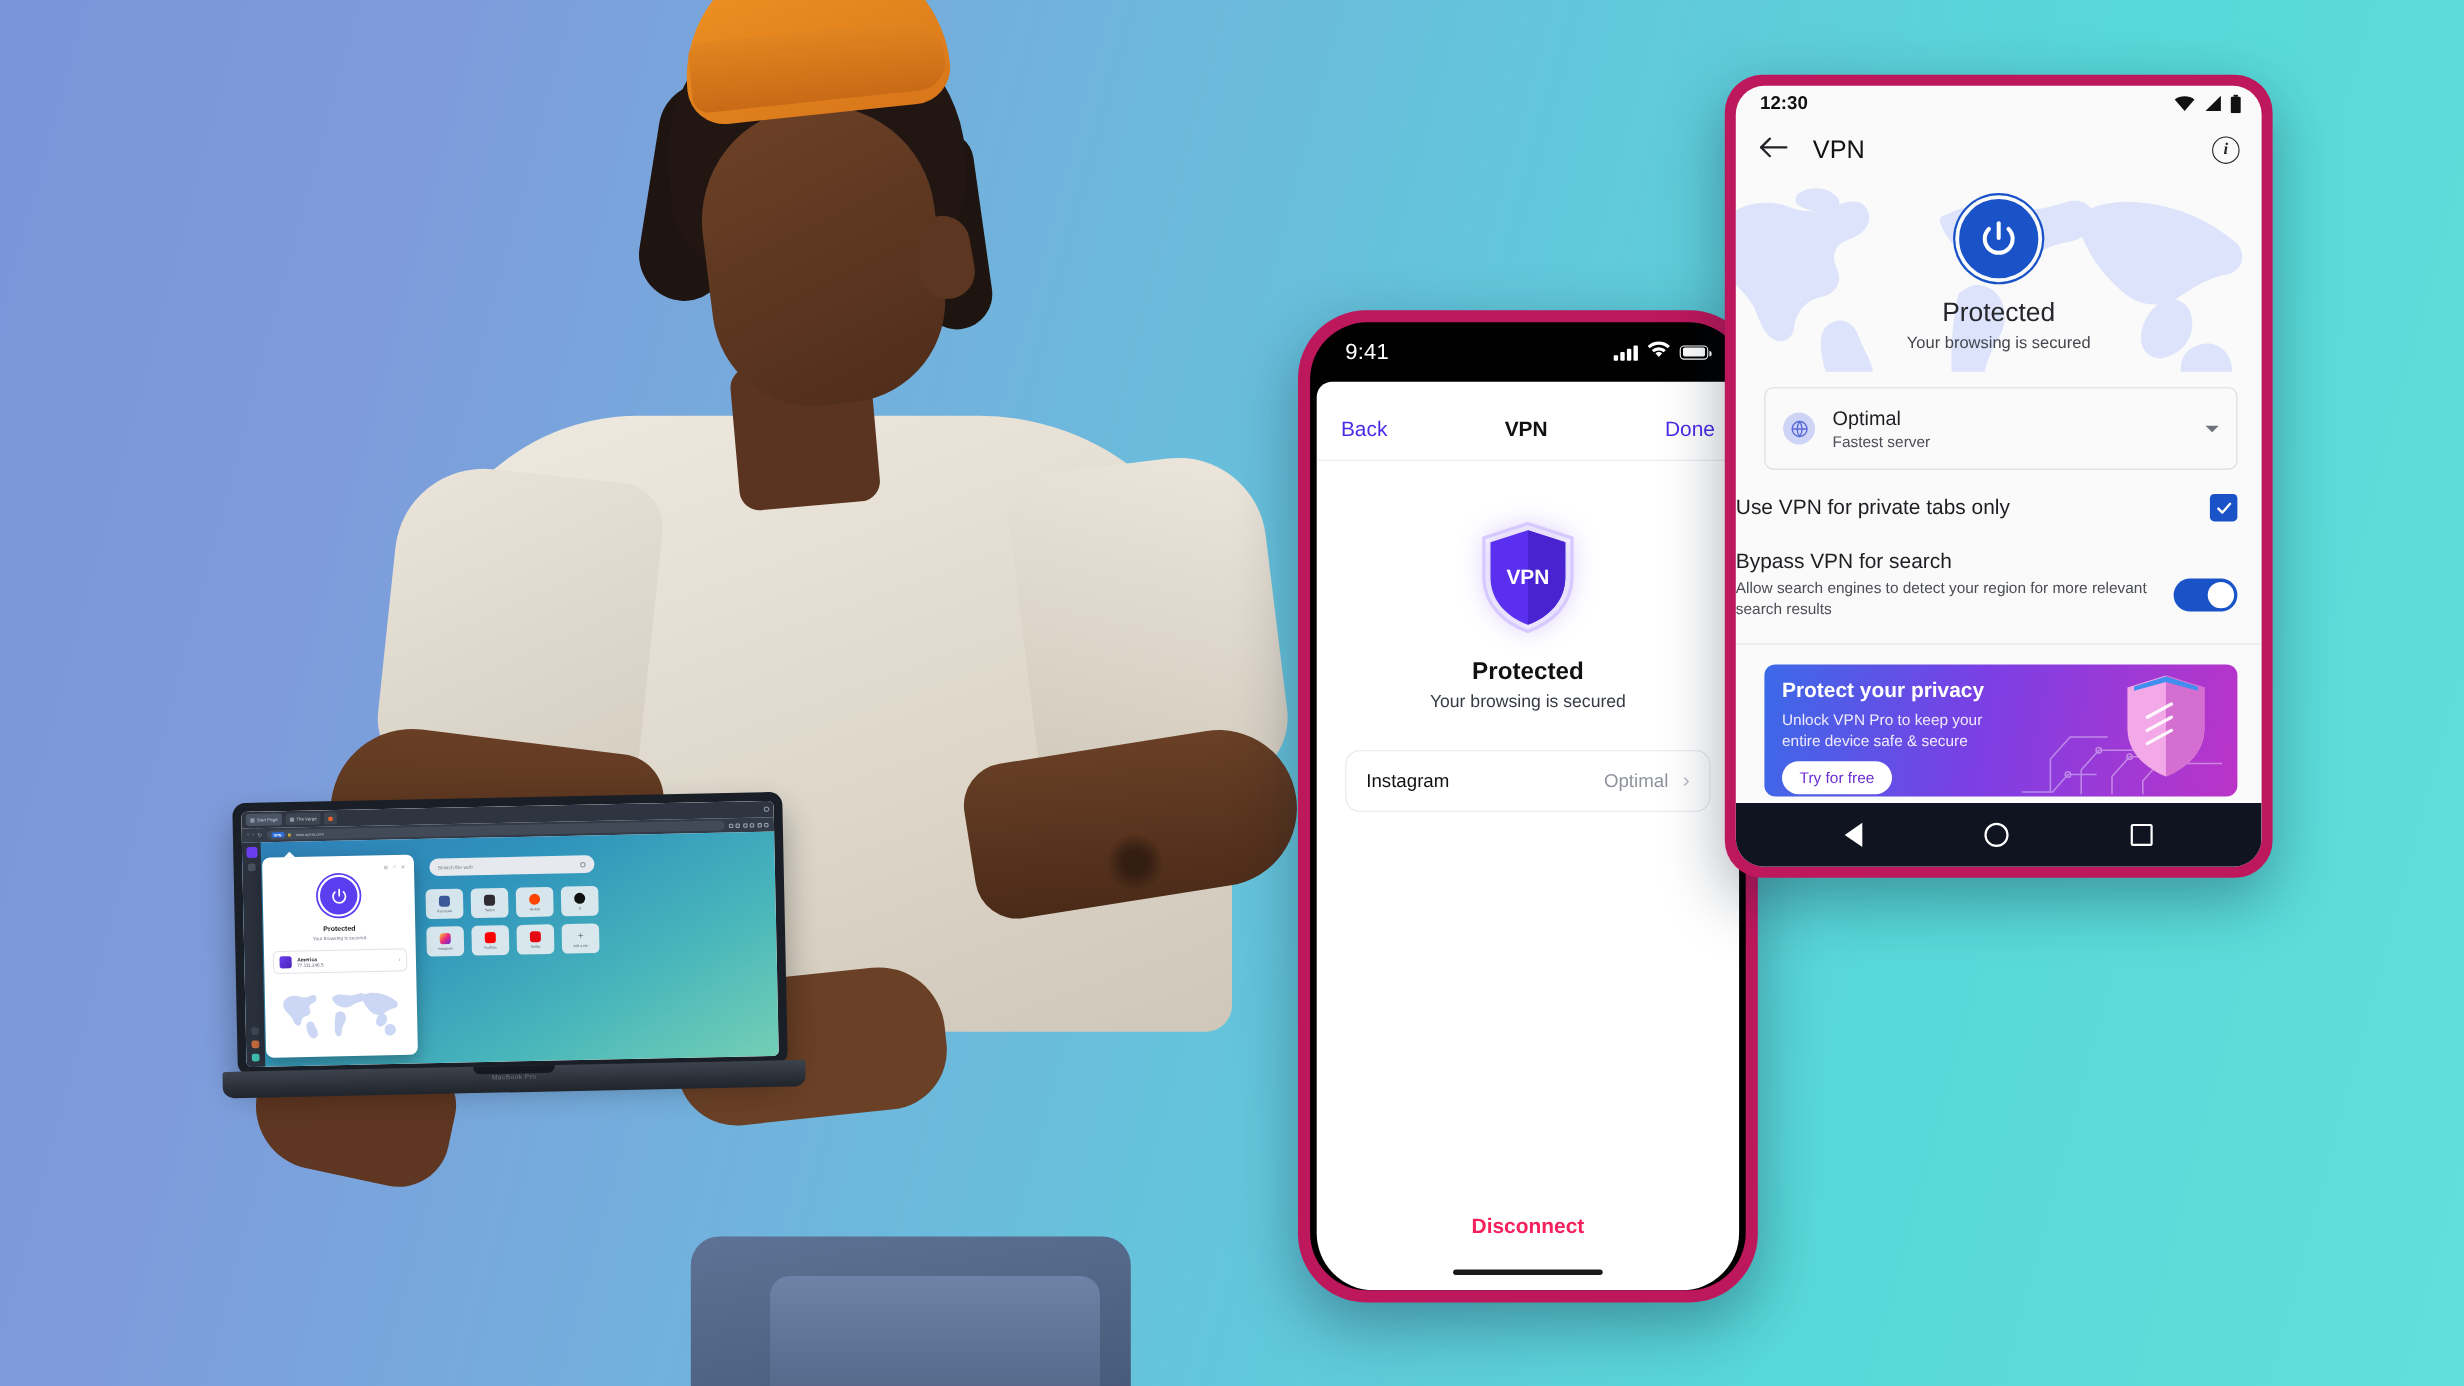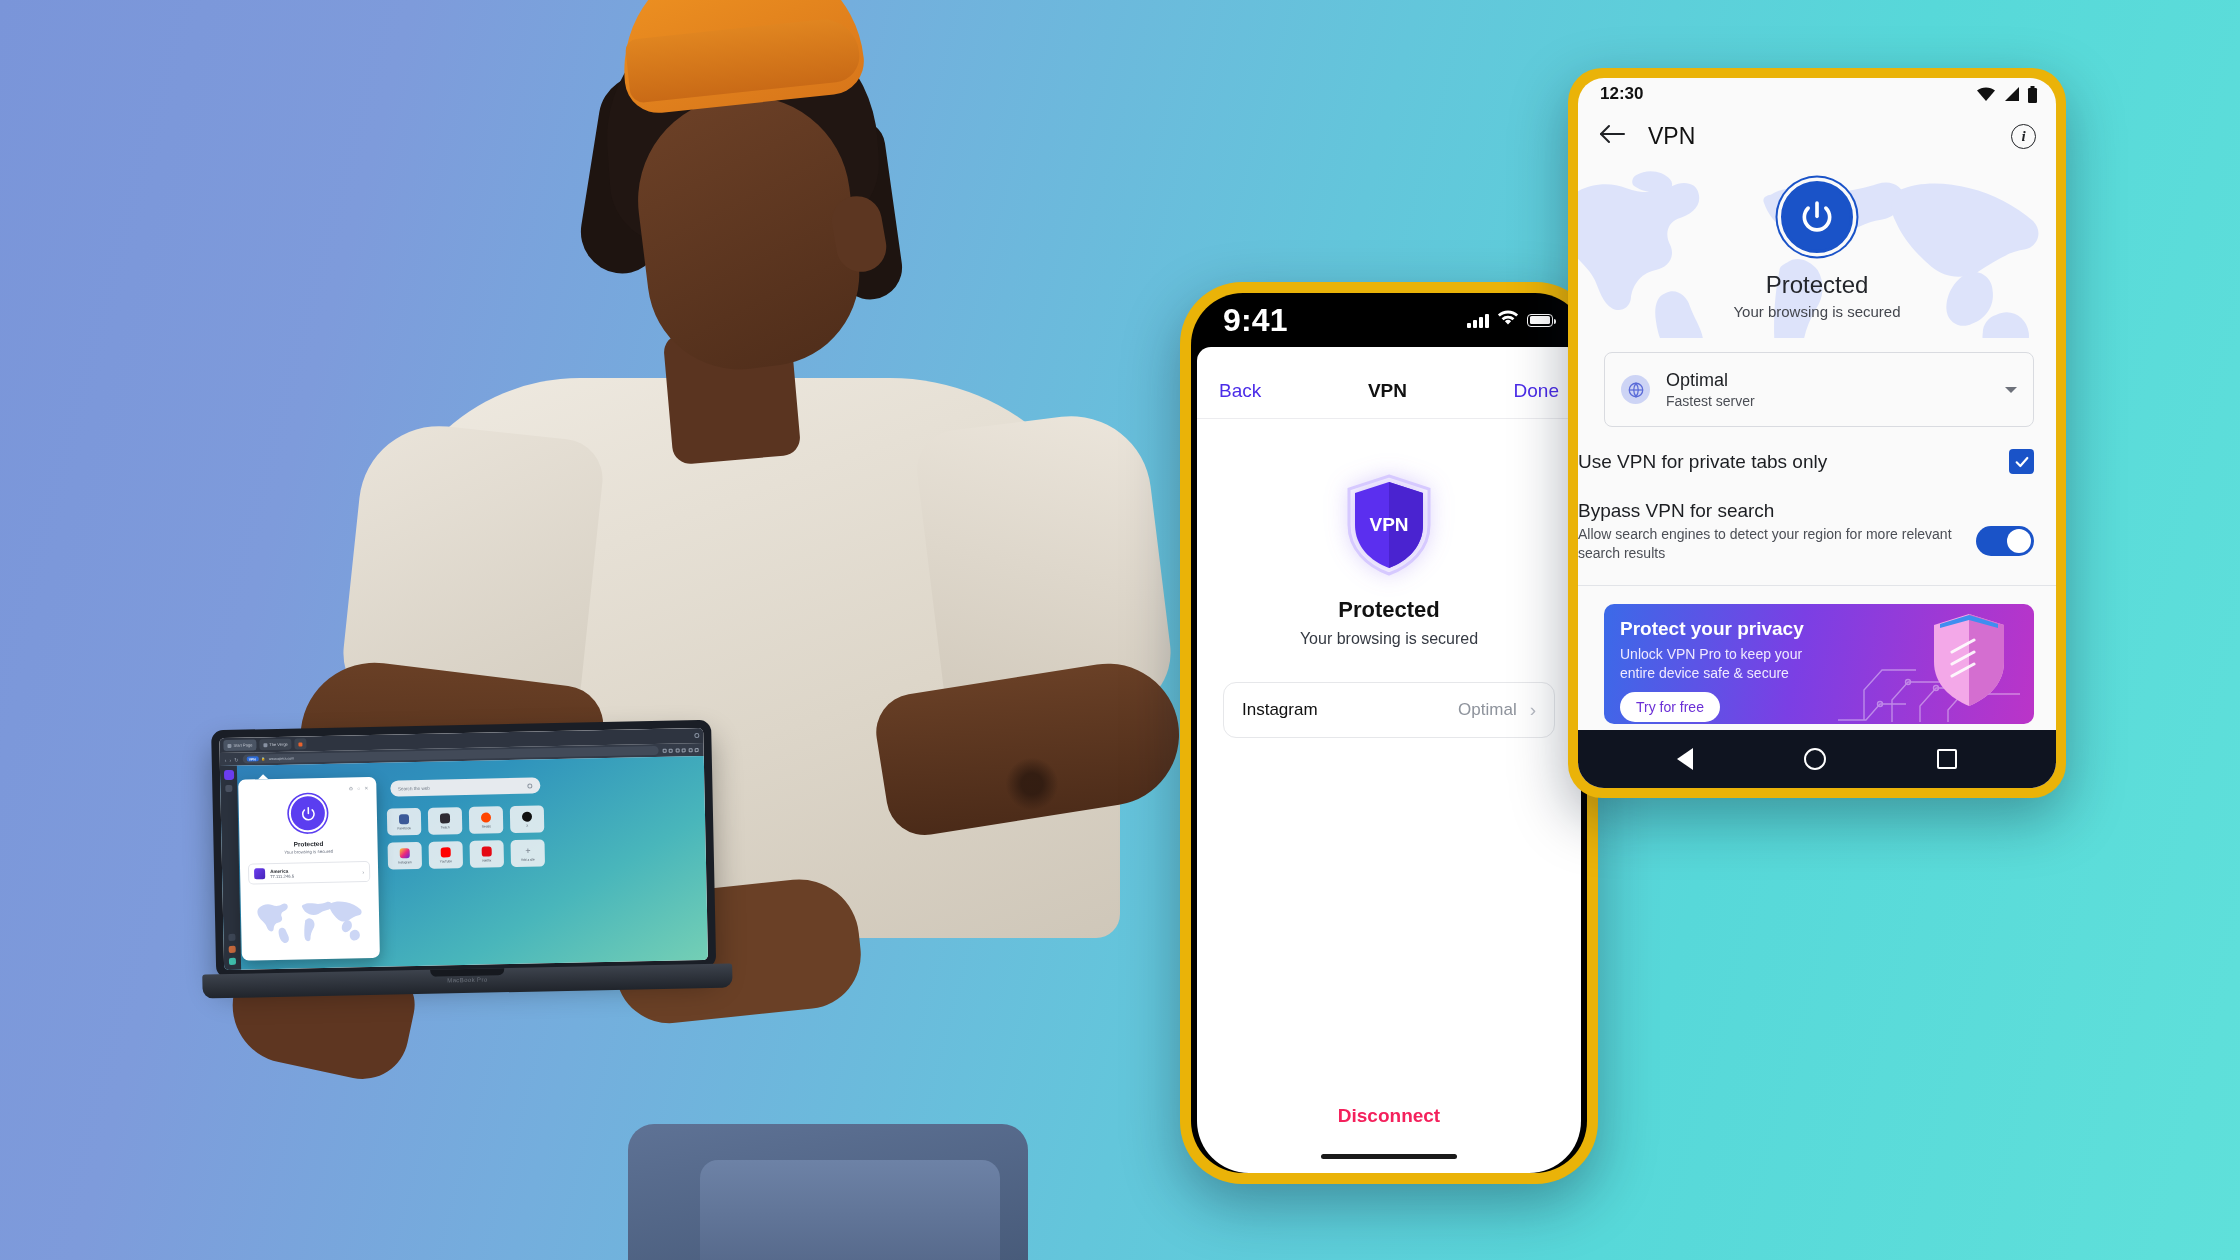--- a/index.html
+++ b/index.html
@@ -76,27 +76,27 @@
   .vp-row{margin-top:8px;border:.7px solid #e3e5ea;border-radius:5px;padding:4px 5px;display:flex;align-items:center;gap:5px;}
   .vp-flag{width:11px;height:11px;border-radius:2.5px;background:linear-gradient(135deg,#6b3df0,#4524b8);}
   .vp-rt{flex:1;}
   .vp-rt b{display:block;font-size:4.6px;color:#1a1d23;}
   .vp-rt span{display:block;font-size:4.2px;color:#5b6270;}
   .vp-chev{color:#9aa0aa;font-size:6px;}
   .vp-map{margin-top:8px;height:58px;position:relative;}
   .vp-map svg{width:100%;height:100%;}
 
   
-  .bezel{position:absolute;background:#eab308;box-shadow:0 20px 56px rgba(10,20,40,.34);}
+  .bezel{position:absolute;background:#be185d;box-shadow:0 20px 56px rgba(10,20,40,.34);}
 
   
   .iphone{left:1180px;top:282px;width:418px;height:902px;border-radius:62px;padding:11px;}
   .iph-scr{width:100%;height:100%;border-radius:52px;background:#000;overflow:hidden;position:relative;display:flex;flex-direction:column;}
   .iph-status{height:54px;flex:0 0 auto;display:flex;align-items:center;justify-content:space-between;padding:0 34px 0 32px;color:#fff;}
-  .iph-time{font-size:32px;font-weight:700;letter-spacing:.2px;}
+  .iph-time{font-size:20px;font-weight:400;letter-spacing:.2px;}
   .iph-sicons{display:flex;align-items:center;gap:8px;}
   .bars{display:flex;align-items:flex-end;gap:2.4px;height:15px;}
   .bars i{width:3.6px;background:#fff;border-radius:1px;display:block;}
   .bars i:nth-child(1){height:5px;} .bars i:nth-child(2){height:8px;}
   .bars i:nth-child(3){height:11px;} .bars i:nth-child(4){height:14px;}
   .batt{width:26px;height:13px;border:1.8px solid #fff;border-radius:4px;position:relative;}
   .batt:before{content:"";position:absolute;inset:1.6px;background:#fff;border-radius:1.6px;}
   .batt:after{content:"";position:absolute;right:-4px;top:4px;width:2.2px;height:5px;background:#fff;border-radius:0 2px 2px 0;}
   .iph-sheet{flex:1;margin:0 6px;background:#fff;border-radius:14px 14px 52px 52px;display:flex;flex-direction:column;overflow:hidden;position:relative;}
   .iph-nav{height:56px;flex:0 0 auto;display:flex;align-items:center;padding:0 22px;border-bottom:1px solid #ececef;margin-top:16px;}

